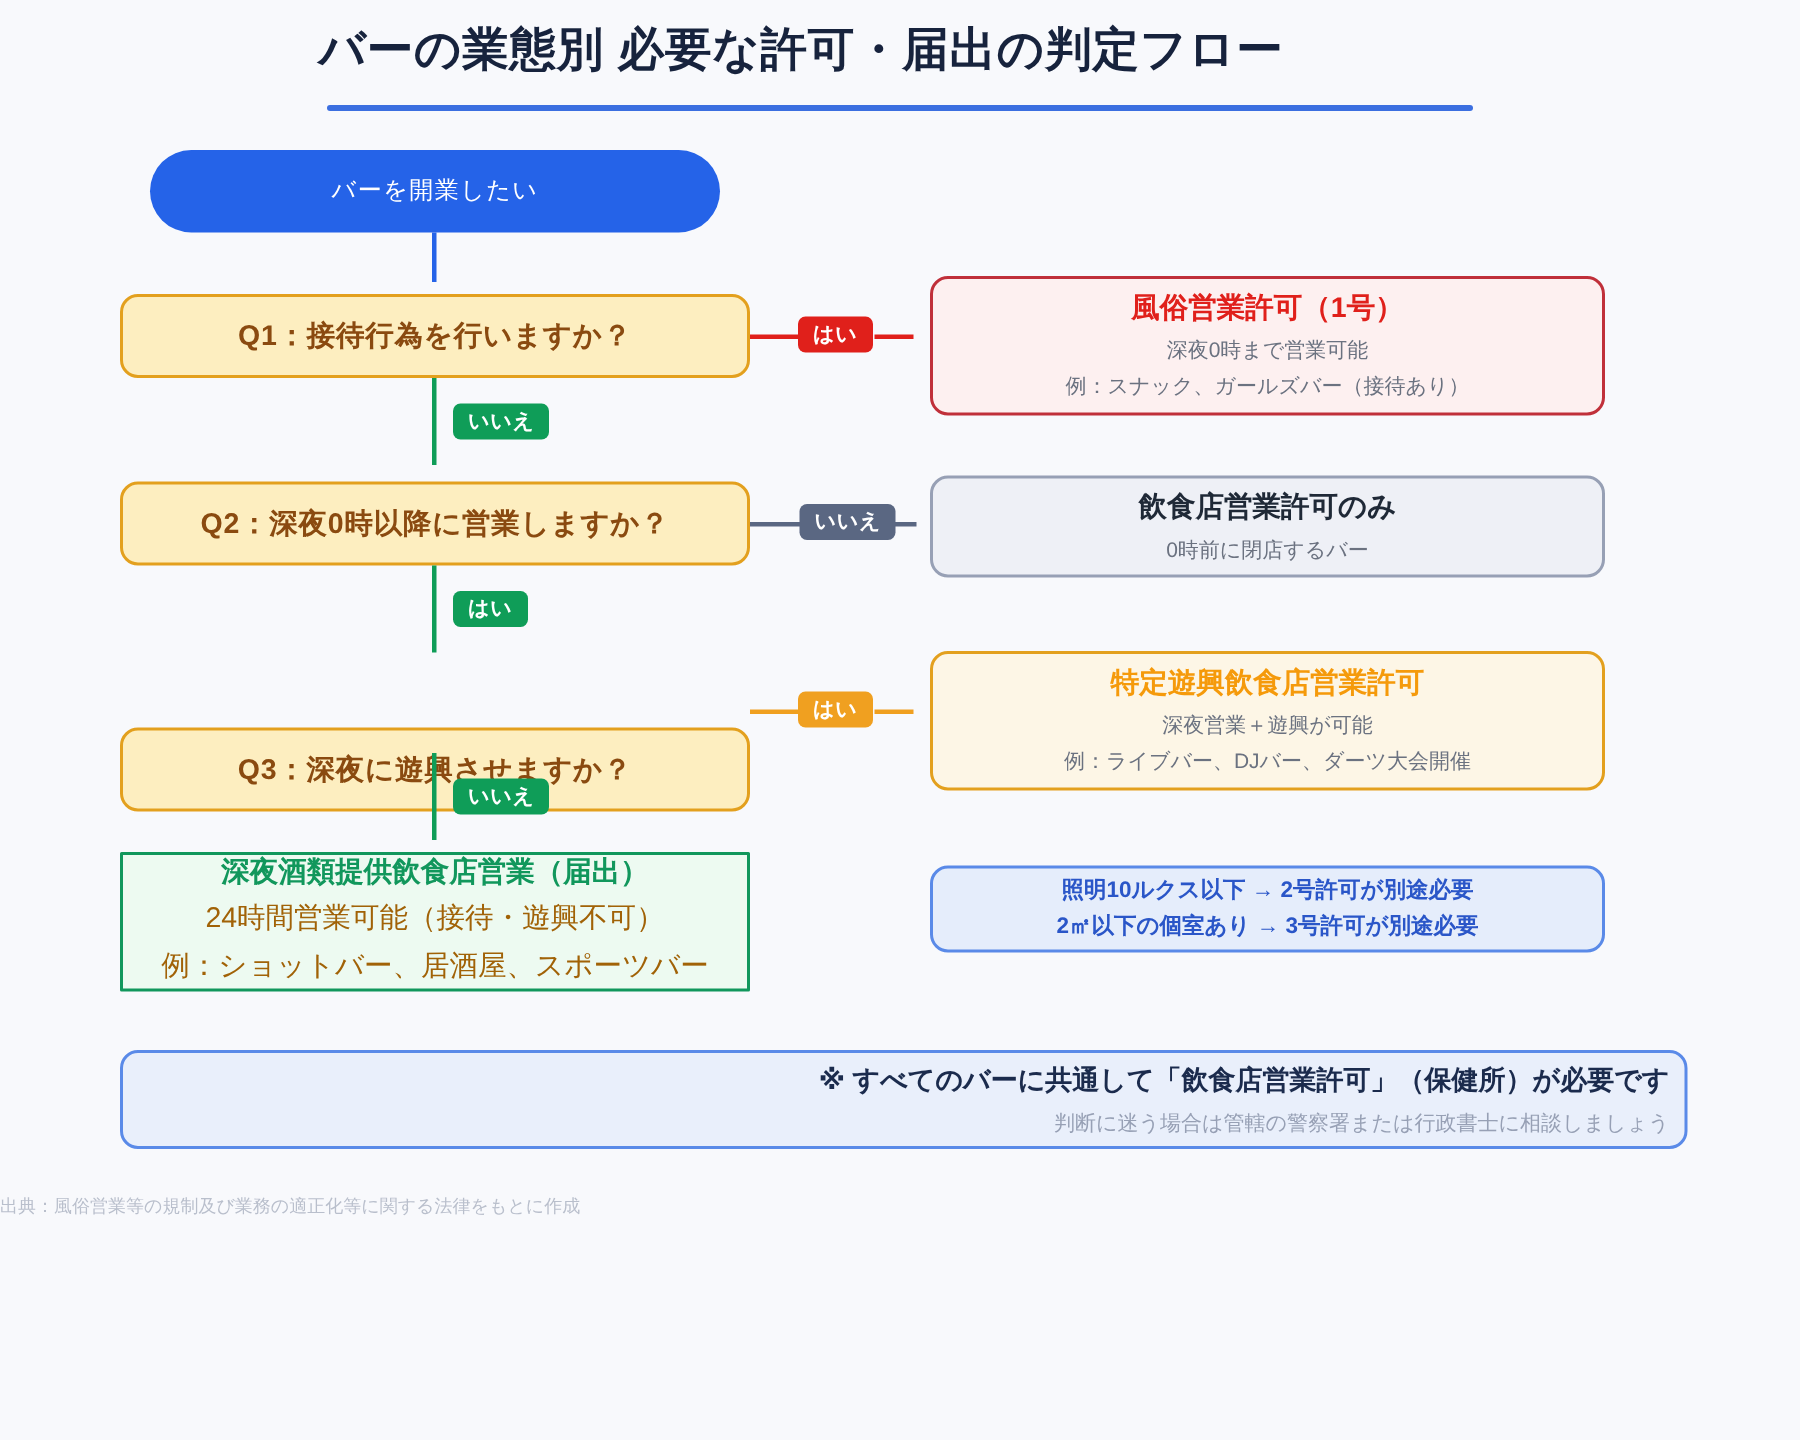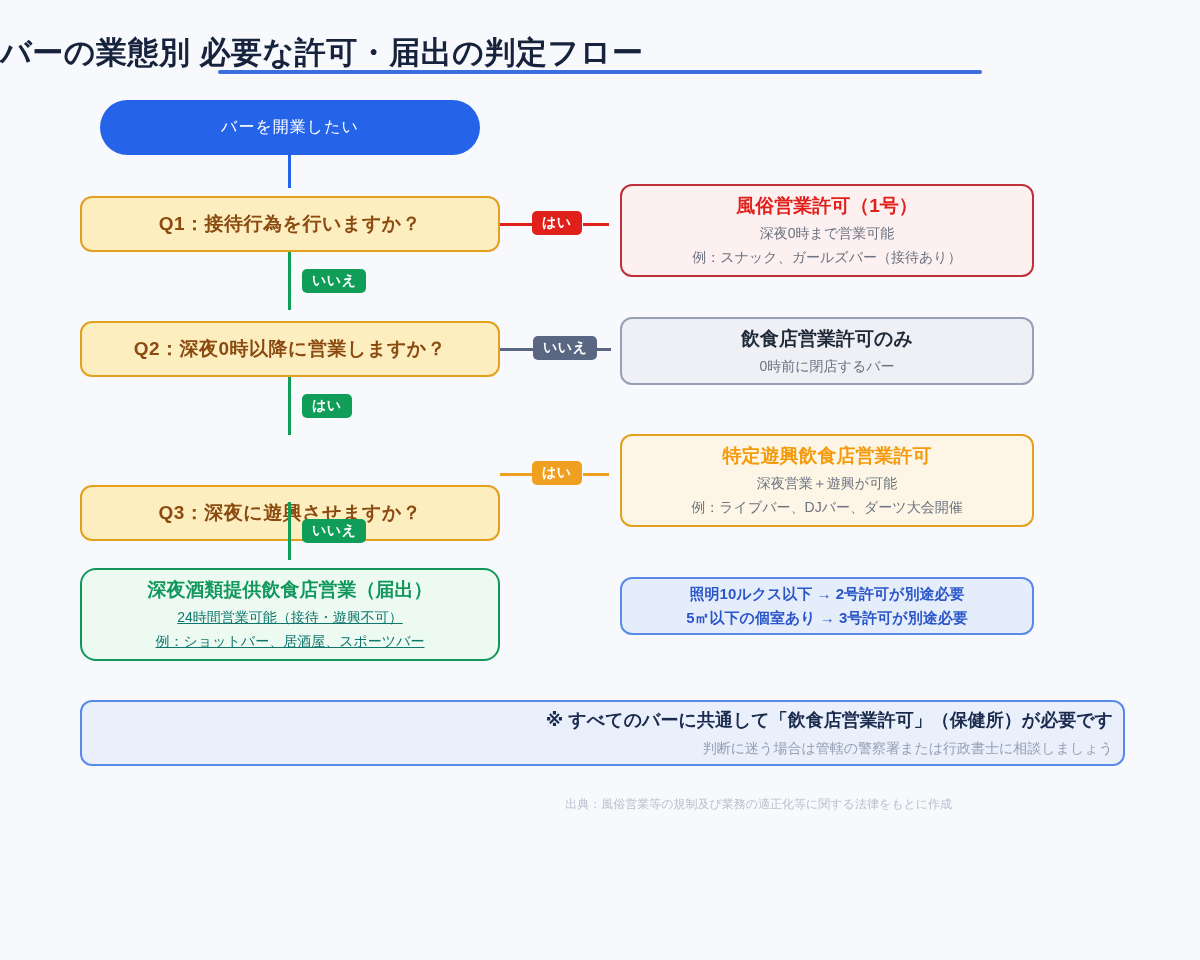--- a/index.html
+++ b/index.html
@@ -18,23 +18,24 @@
 
   .canvas {
     position: relative;
     width: 1200px;
     height: 960px;
   }
 
   
   .title-wrap {
     position: absolute;
-    top: 34px;
+    top: 14px;
     left: 0;
     width: 1068px;
+    text-align: center;
   }
   .title {
     font-size: 31px;
     font-weight: bold;
     color: #17233d;
     letter-spacing: 0.5px;
     line-height: 1.2;
   }
   .title-rule {
     position: absolute;
@@ -84,21 +85,21 @@
     font-weight: bold;
     letter-spacing: 0.5px;
   }
   .q1 { top: 196px; }
   .q2 { top: 321px; }
   .q3 { top: 446px; margin-top: 39px; }
 
   
   .result {
     left: 620px;
-    width: 414px;
+    width: 450px;
     box-sizing: border-box;
     border-radius: 12px;
     padding: 11px 14px;
   }
   .result .r-title {
     font-size: 19px;
     font-weight: bold;
     line-height: 1.45;
   }
   .result .r-sub {
@@ -148,37 +149,36 @@
   }
 
   
   .r-green {
     left: 80px;
     top: 568px;
     width: 420px;
     height: 93px;
     background: #edfaf1;
     border: 2.5px solid #11975c;
-    border-radius: 16px;
+    border-radius: 1px;
     padding: 11px 12px;
     box-sizing: border-box;
     align-items: center;
   }
   .r-green .r-title {
     font-size: 19px;
     font-weight: bold;
     color: #11975c;
     line-height: 1.45;
   }
   .r-green .r-sub {
-    font-size: 14px;
-    color: #0f766e;
+    font-size: 19px;
+    color: #a16207;
     line-height: 1.6;
     margin-top: 2px;
-    text-decoration: underline;
   }
 
   
   .footer-note {
     left: 80px;
     top: 700px;
     width: 1045px;
     height: 66px;
     box-sizing: border-box;
     background: #e9effb;
@@ -198,21 +198,21 @@
     color: #97a0b5;
     line-height: 1.6;
     margin-top: 3px;
   }
 
   .source-line {
     position: absolute;
     top: 796px;
     left: 0;
     width: 952px;
-    text-align: right;
+    text-align: left;
     font-size: 12px;
     color: #b9bfcc;
   }
 
   
   .vline {
     position: absolute;
     width: 3px;
   }
   .hline {
@@ -340,21 +340,21 @@
   </div>
 
   <div class="node r-green">
     <div class="r-title">深夜酒類提供飲食店営業（届出）</div>
     <div class="r-sub">24時間営業可能（接待・遊興不可）</div>
     <div class="r-sub">例：ショットバー、居酒屋、スポーツバー</div>
   </div>
 
   <div class="node result r-blue-info">
     <div class="line">照明10ルクス以下 → 2号許可が別途必要</div>
-    <div class="line">5㎡以下の個室あり → 3号許可が別途必要</div>
+    <div class="line">2㎡以下の個室あり → 3号許可が別途必要</div>
   </div>
 
   <div class="node footer-note">
     <div class="fn-title">※ すべてのバーに共通して「飲食店営業許可」（保健所）が必要です</div>
     <div class="fn-sub">判断に迷う場合は管轄の警察署または行政書士に相談しましょう</div>
   </div>
 
   <div class="source-line">出典：風俗営業等の規制及び業務の適正化等に関する法律をもとに作成</div>
 
 </div>

